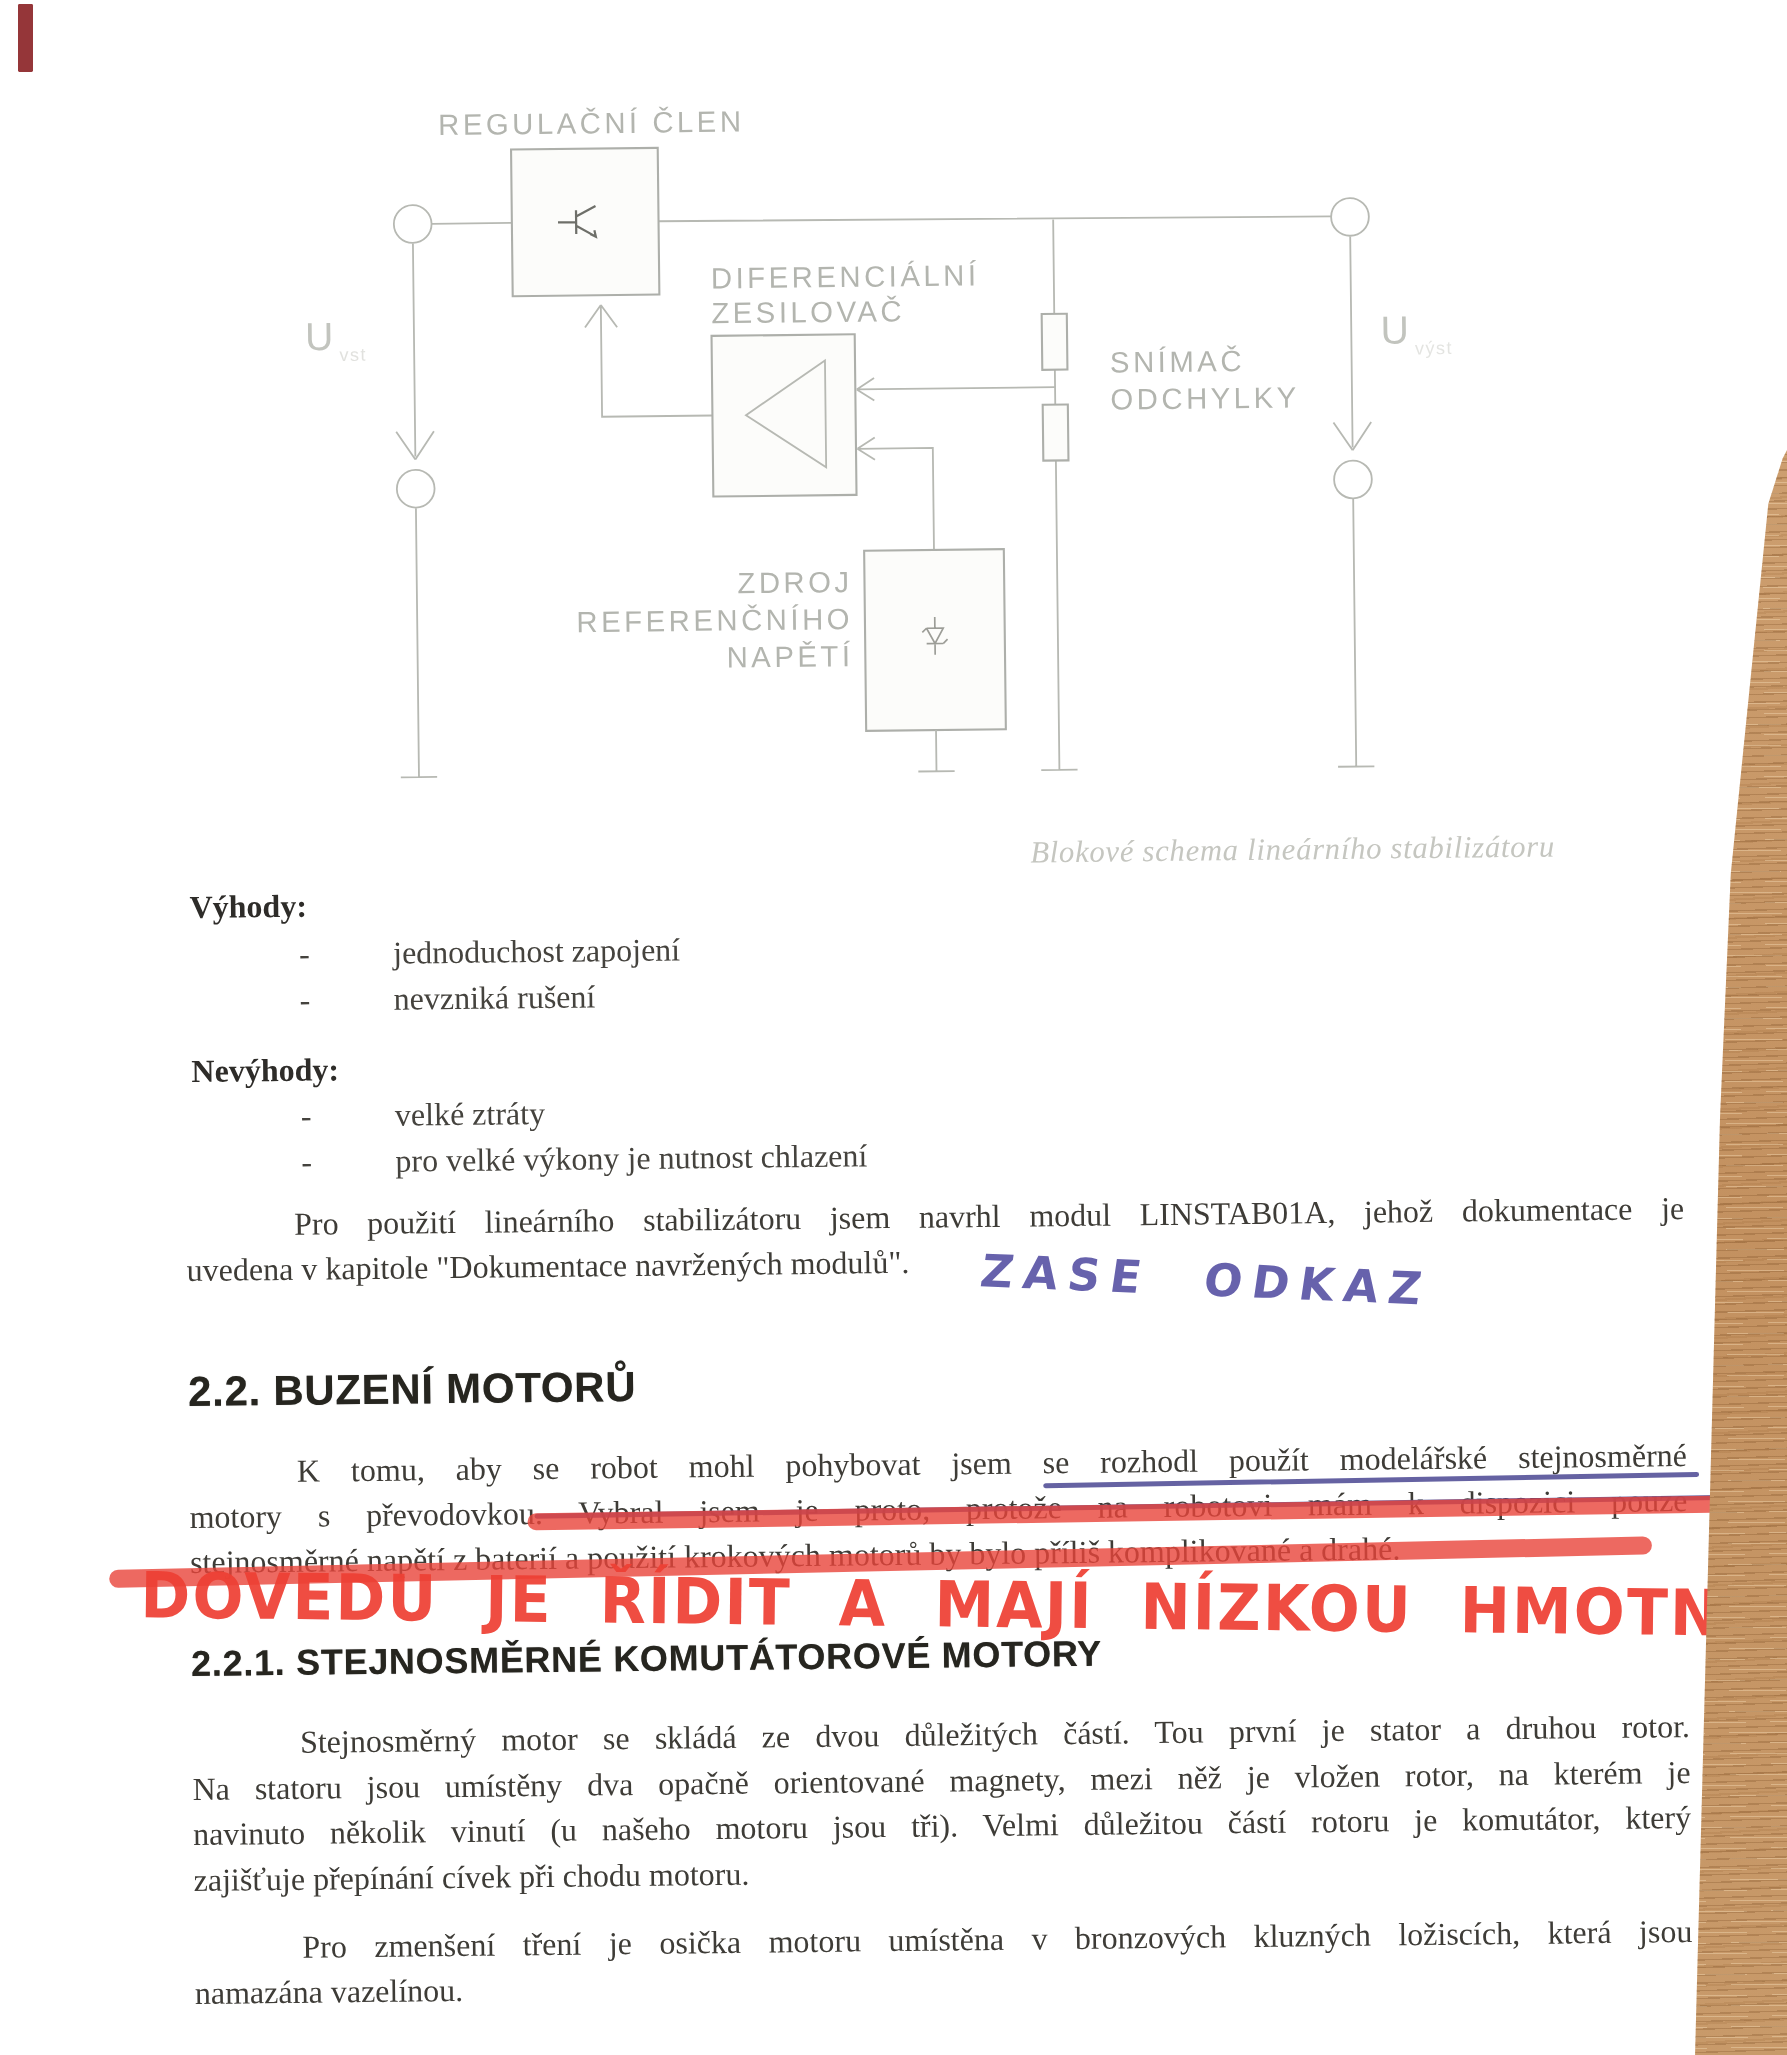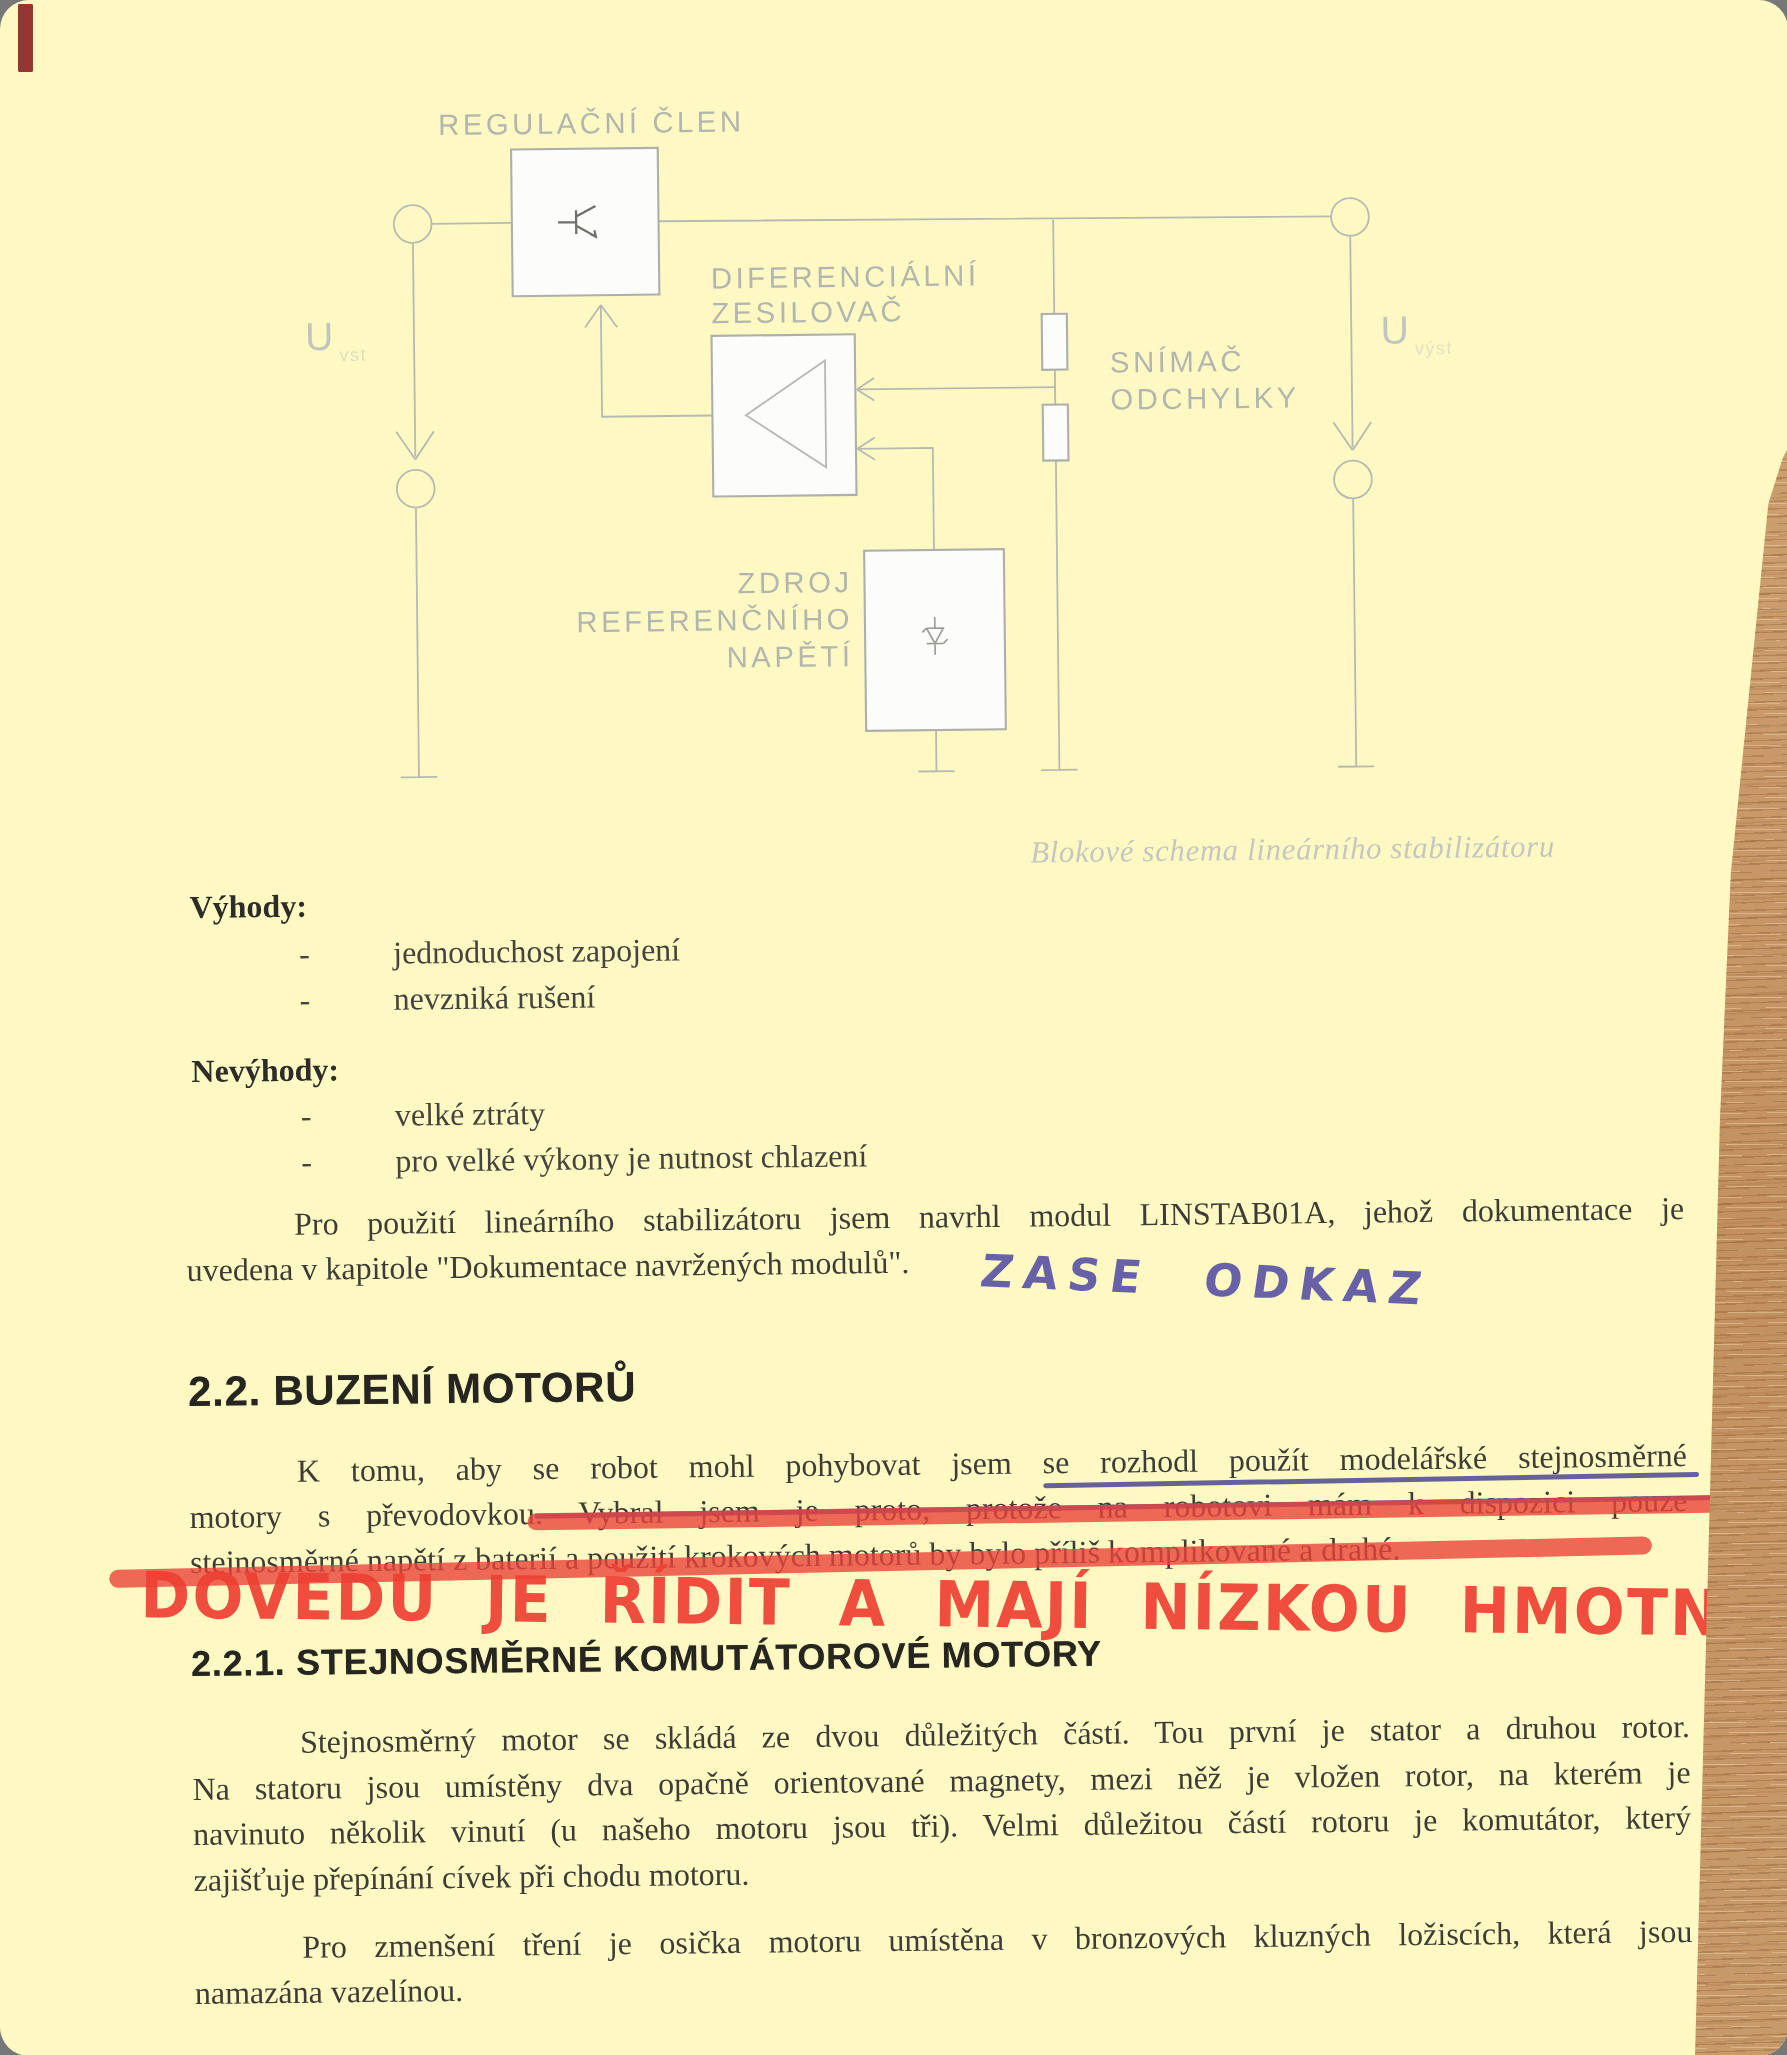--- a/index.html
+++ b/index.html
@@ -1,17 +1,17 @@
 <!DOCTYPE html>
 <html style="font-size:11.2px"><head>
 <meta charset="utf-8">
 <style>
   html,body{margin:0;padding:0;background:#777;}
-  .scan{position:relative;width:1788px;height:2056px;background:#fef9c3;overflow:hidden;
-        font-family:"Liberation Serif", serif;border-radius:29px;}
+  .scan{position:relative;width:1788px;height:2056px;background:#ffffff;overflow:hidden;
+        font-family:"Liberation Serif", serif;}
   .wood{position:absolute;top:0;left:0;width:1788px;height:2056px;z-index:5;
         background:
           repeating-linear-gradient(178deg, rgba(120,74,32,.28) 0 1.4px, rgba(0,0,0,0) 1.4px 7.7px),
           repeating-linear-gradient(179.3deg, rgba(255,235,200,.35) 0 0.7px, rgba(0,0,0,0) 0.7px 10.5px),
           repeating-linear-gradient(177deg, rgba(150,98,48,.18) 0 2.1px, rgba(0,0,0,0) 2.1px 19px),
           linear-gradient(#d2a678,#c39160 60%,#c89a6a);
         clip-path:polygon(99.7% 22.3%, 100% 21.8%, 100% 100%, 94.8% 100%, 96.2% 54.3%, 96.8% 42.5%, 98.9% 24.5%);}
   .content{position:absolute;top:0;left:0;width:1788px;height:2056px;transform:rotate(-0.65deg);z-index:2;}
   .artifact-stripe{position:absolute;left:18px;top:4.2px;width:14.7px;height:68px;background:#8a2024;border-radius:1.4px;opacity:.9;}
 

